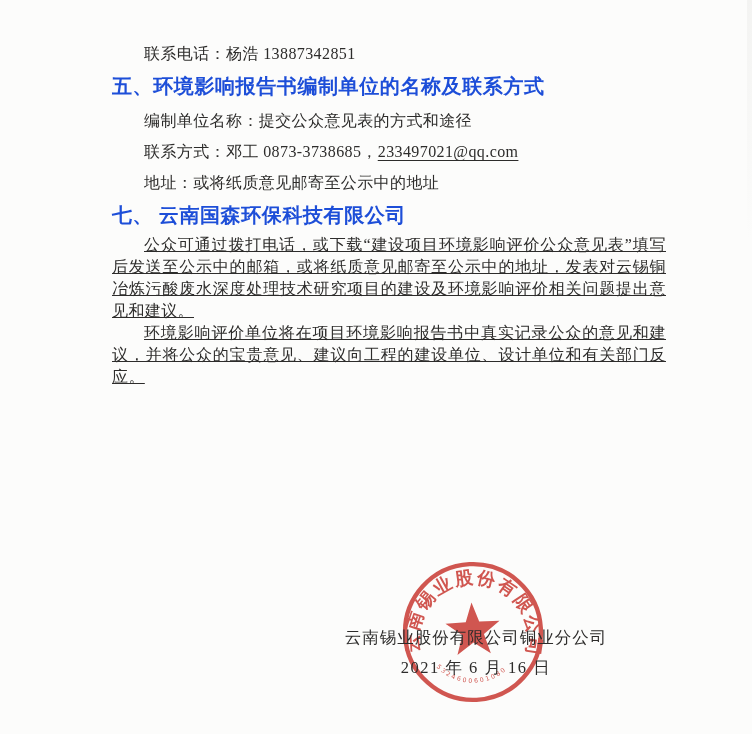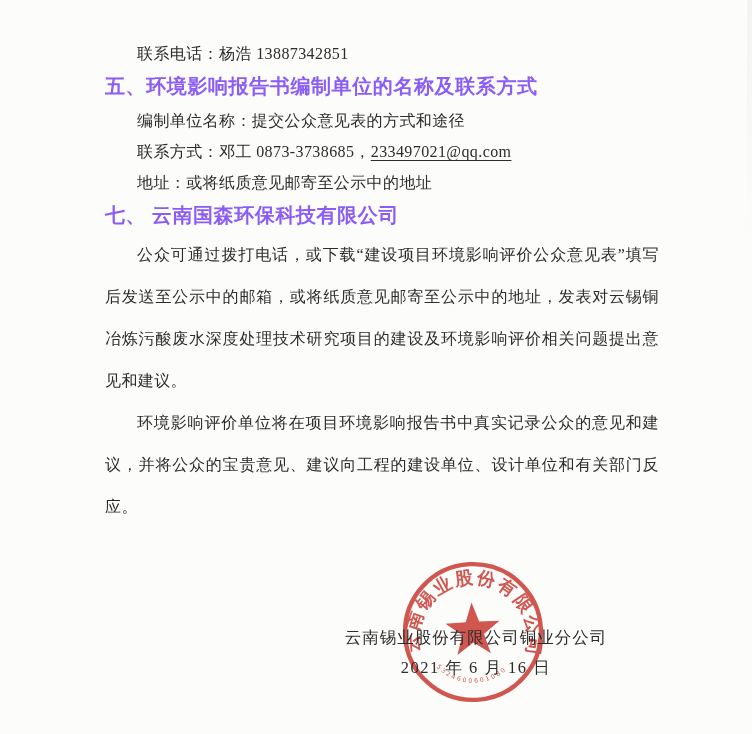--- a/index.html
+++ b/index.html
@@ -16,46 +16,47 @@
     font-family:"Liberation Serif","DejaVu Serif",serif;
     color:var(--text-color);
   }
   
   .scan-edge{
     position:absolute;right:0;top:0;width:5px;height:240px;
     background:linear-gradient(to bottom,#ececea,rgba(236,236,234,0));
     opacity:.55;
   }
   .content{
-    position:absolute;left:105px;top:38px;width:554px;
+    position:absolute;left:112px;top:38px;width:554px;
   }
   .bodyline{
     margin:0;
     font-size:16px;
     line-height:31px;
     letter-spacing:0.4px;
     text-align:justify;
     text-indent:2em;
   }
   .para{
     margin:0;
     font-size:16px;
-    line-height:42px;
+    line-height:22px;
     letter-spacing:0.4px;
     text-align:justify;
     text-indent:2em;
+    text-decoration:underline;
   }
   .para.first{margin-top:6px;}
   h2.sec{
     margin:4px 0 6px 0;
     font-size:20px;
     line-height:26px;
     letter-spacing:0.6px;
     font-weight:bold;
-    color:#8b5cf6;
+    color:#1d4ed8;
   }
   .email-link{
     text-decoration:underline;
     text-underline-offset:3px;
     color:inherit;
   }
   .signature{
     position:absolute;
     left:322px;top:627px;width:308px;
     text-align:center;

